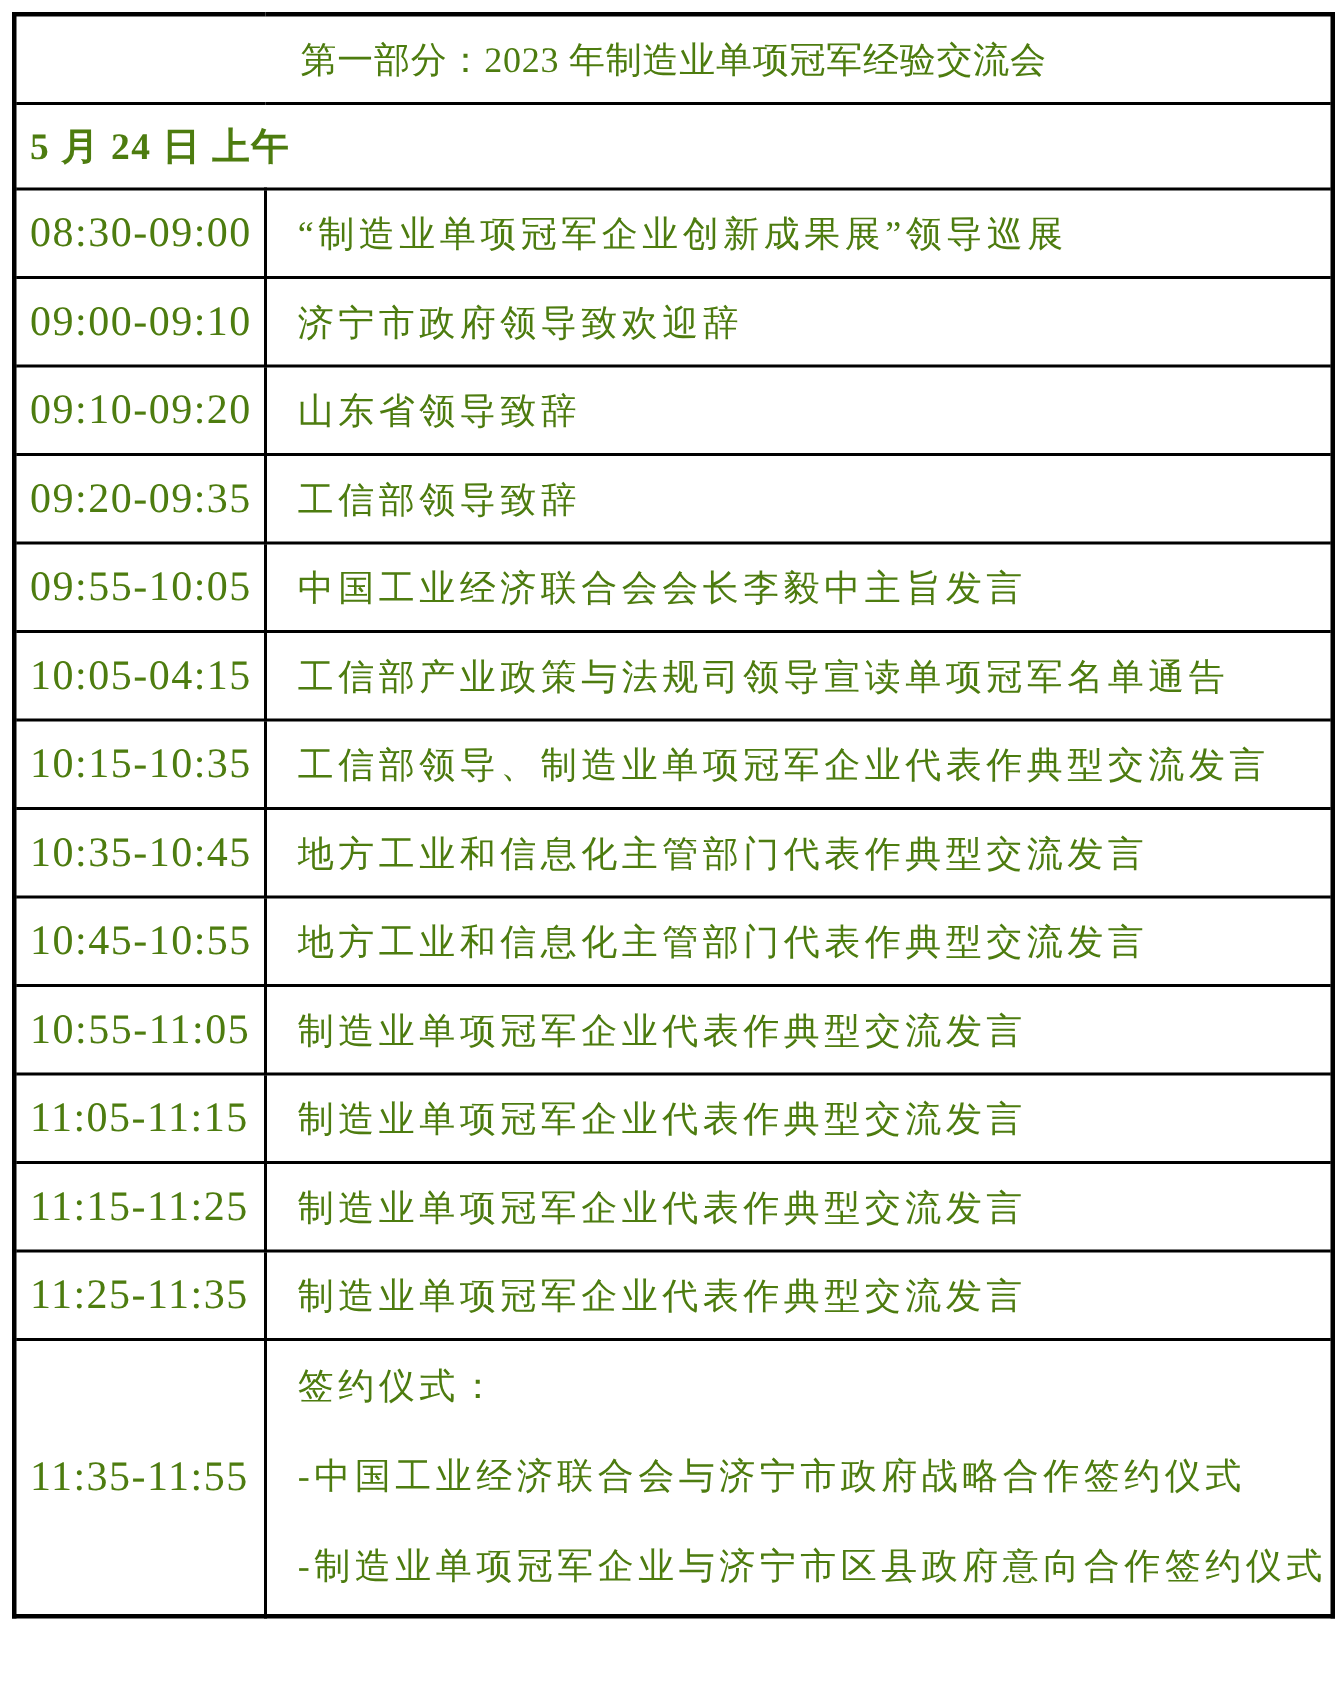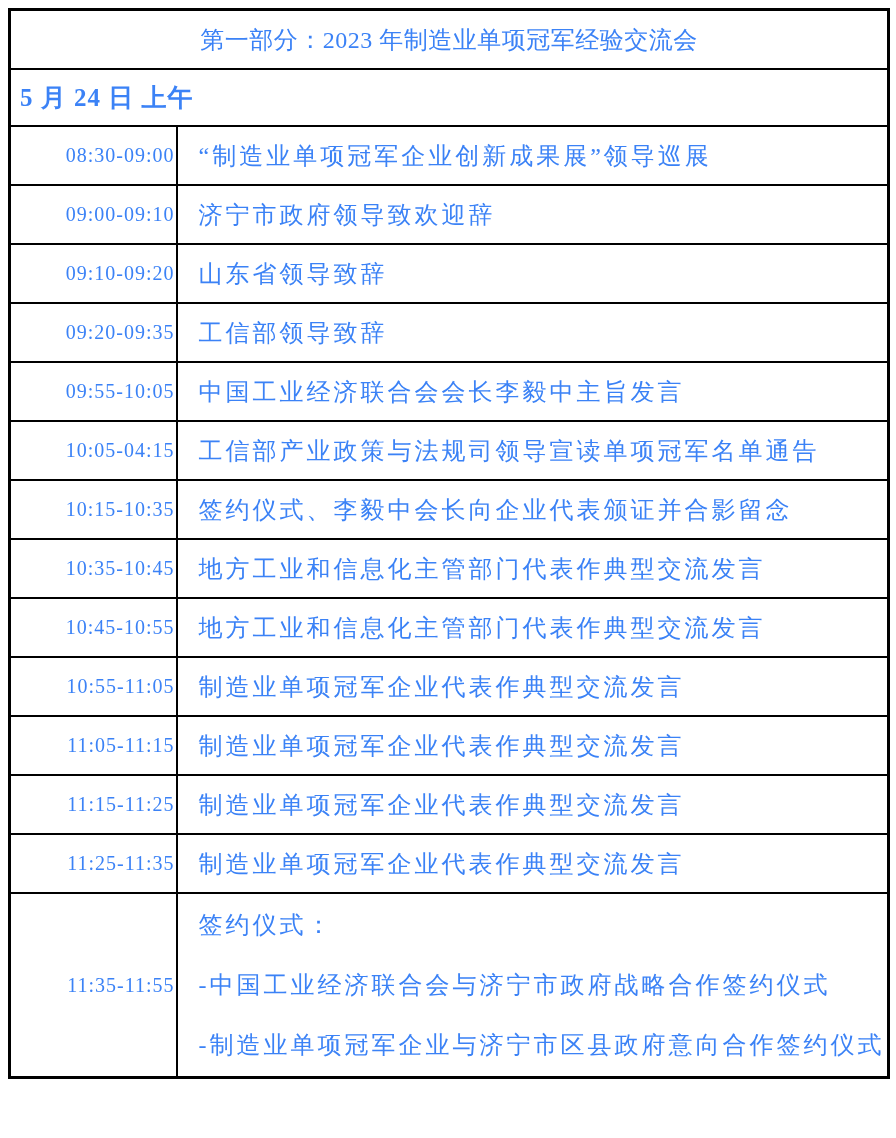--- a/index.html
+++ b/index.html
@@ -6,21 +6,21 @@
     margin: 0;
     padding: 0;
     background: #ffffff;
   }
   .page {
     position: relative;
     width: 896px;
     height: 1138px;
     background: #ffffff;
     font-family: "Liberation Serif", "DejaVu Serif", serif;
-    color: #3b82f6;
+    color: #4d7c0f;
     overflow: hidden;
   }
   table.agenda {
     position: absolute;
     left: 8px;
     top: 8px;
     width: 882px;
     border-collapse: collapse;
     table-layout: fixed;
     border: 3px solid #000000;
@@ -41,25 +41,24 @@
   td.date-cell {
     height: 53px;
     font-weight: bold;
     font-size: 25px;
     padding-left: 9px;
     letter-spacing: 1px;
     white-space: nowrap;
   }
   col.time-col { width: 167px; }
   td.time-cell {
-    font-size: 20px;
+    font-size: 28px;
     padding-left: 9px;
     letter-spacing: 1px;
     white-space: nowrap;
-    text-align: right;
   }
   td.activity-cell {
     font-size: 24px;
     padding-left: 21px;
     letter-spacing: 3px;
   }
   tr.single-row { height: 59px; }
   tr.tall-row { height: 180px; }
   tr.tall-row td.activity-cell .line { line-height: 60px; }
   .line { white-space: nowrap; }
@@ -114,21 +113,21 @@
         </tr>
         <tr class="single-row">
           <td class="time-cell">10:05-04:15</td>
           <td class="activity-cell">
             <div class="line">工信部产业政策与法规司领导宣读单项冠军名单通告</div>
           </td>
         </tr>
         <tr class="single-row">
           <td class="time-cell">10:15-10:35</td>
           <td class="activity-cell">
-            <div class="line">签约仪式、李毅中会长向企业代表颁证并合影留念</div>
+            <div class="line">工信部领导、制造业单项冠军企业代表作典型交流发言</div>
           </td>
         </tr>
         <tr class="single-row">
           <td class="time-cell">10:35-10:45</td>
           <td class="activity-cell">
             <div class="line">地方工业和信息化主管部门代表作典型交流发言</div>
           </td>
         </tr>
         <tr class="single-row">
           <td class="time-cell">10:45-10:55</td>

